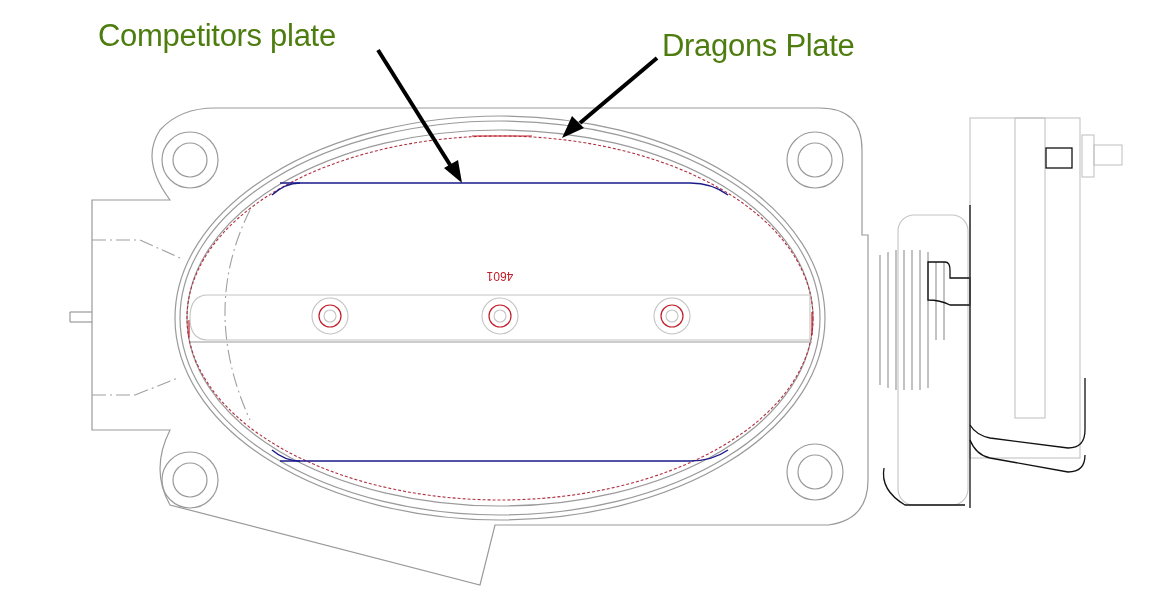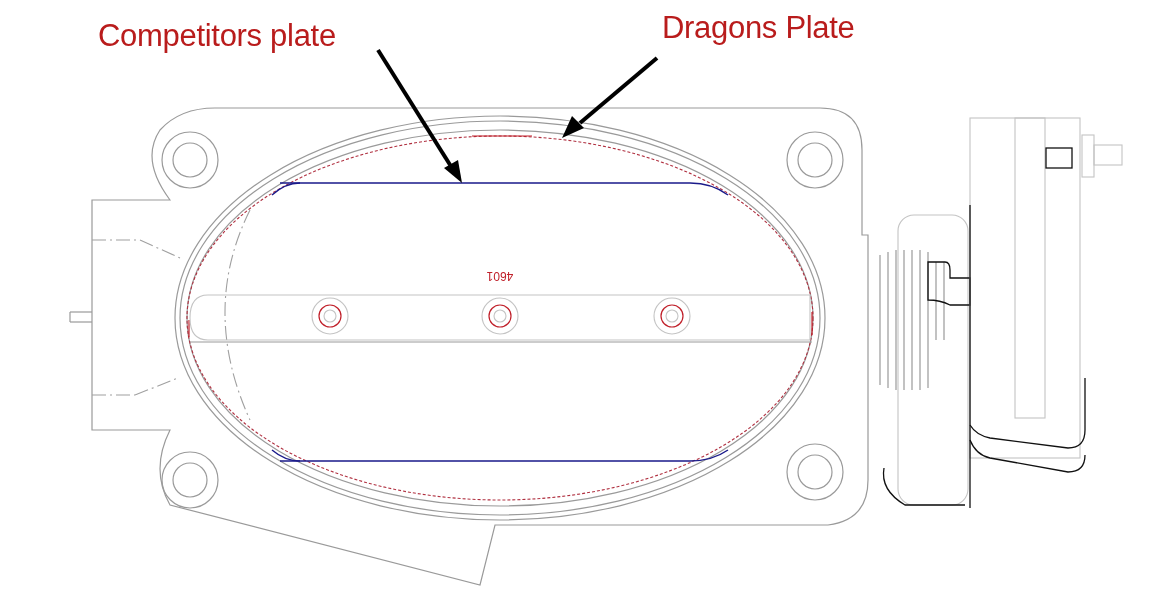--- a/index.html
+++ b/index.html
@@ -1,32 +1,32 @@
 <!DOCTYPE html>
 <html><head>
 <meta charset="utf-8">
 <style>
   html, body { margin: 0; padding: 0; background: #ffffff; }
   body { width: 1165px; height: 606px; position: relative; overflow: hidden; font-family: "Liberation Sans", sans-serif; }
-  .label { position: absolute; font-size: 31px; color: #b91c1c; white-space: nowrap; letter-spacing: -0.3px; }
+  .label { position: absolute; font-size: 31px; color: #4d7c0f; white-space: nowrap; letter-spacing: -0.3px; }
   svg { position: absolute; left: 0; top: 0; }
   .g { fill: none; stroke: #9a9a9a; stroke-width: 1.2; }
   .gl { fill: none; stroke: #c4c4c4; stroke-width: 1.1; }
   .dash { fill: none; stroke: #a0a0a0; stroke-width: 1.1; stroke-dasharray: 14 4 2 4; }
   .red { fill: none; stroke: #c0202a; stroke-width: 1.2; }
   .reddot { fill: none; stroke: #b03040; stroke-width: 1.1; stroke-dasharray: 3 2; }
   .blue { fill: none; stroke: #1a1a8a; stroke-width: 1.4; }
   .blk { fill: none; stroke: #111; stroke-width: 1.3; }
   .arrow { stroke: #000; stroke-width: 4; fill: none; }
 </style>
 </head>
 <body>
 
 <div class="label" style="left:98px; top:18px;">Competitors plate</div>
-<div class="label" style="left:662px; top:10px;">Dragons Plate</div>
+<div class="label" style="left:662px; top:28px;">Dragons Plate</div>
 
 <svg width="1165" height="606" viewBox="0 0 1165 606">
 
   <g>
     <path class="g" d="M215 108 H820 Q862 108 862 150 V235 H868 V480 Q868 520 828 525 H495 L480 585 L170 505 Q150 470 170 430 L92 430 V200 H170 Q140 160 160 130 Q180 108 215 108 Z"></path>
     <line class="g" x1="70" y1="312" x2="92" y2="312"></line>
     <line class="g" x1="70" y1="322" x2="92" y2="322"></line>
     <line class="g" x1="70" y1="312" x2="70" y2="322"></line>
     <path class="dash" d="M250 210 Q200 310 250 420"></path>
     <line class="dash" x1="92" y1="240" x2="140" y2="240"></line>

